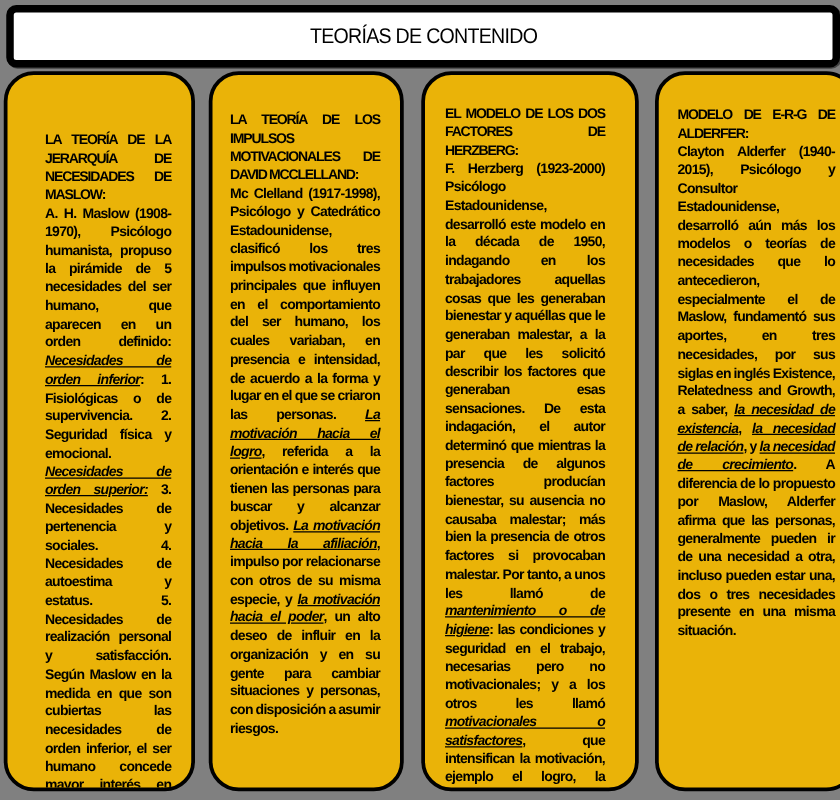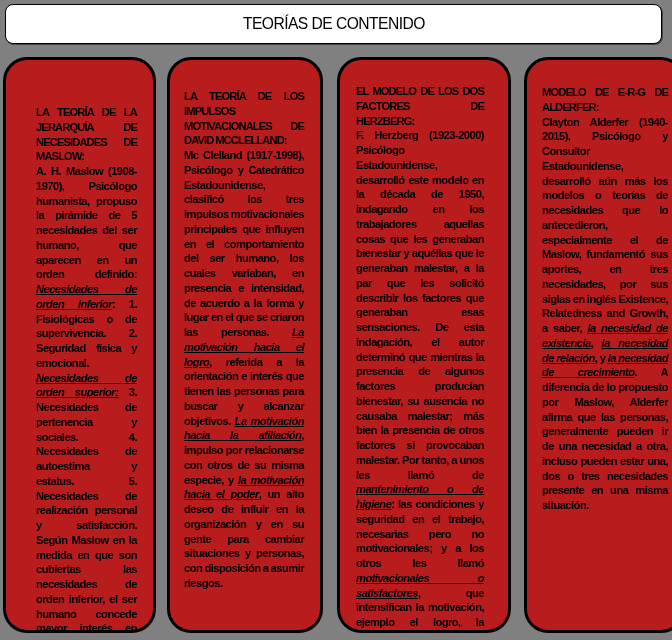--- a/index.html
+++ b/index.html
@@ -2,31 +2,31 @@
 <html><head>
 <meta charset="utf-8">
 <style>
   html, body { margin:0; padding:0; }
   body {
     width:672px; height:640px; background:#808080; position:relative; overflow:hidden;
     font-family:"Liberation Sans", sans-serif;
   }
   .title-box {
     position:absolute; left:5px; top:4px; width:655px; height:38px;
-    background:#fff; border:1px solid #000000; border-radius:8px;
+    background:#fff; border:6px solid #000000; border-radius:8px;
     display:flex; align-items:center; justify-content:center;
     box-shadow:1px 1px 0 #444;
   }
   .title-box span {
     font-family:"Liberation Sans Narrow","Liberation Sans", sans-serif;
     font-size:17px; font-weight:normal; color:#000; letter-spacing:-0.6px;
     transform:scaleX(0.92);
   }
   .col {
-    position:absolute; top:57px; height:576px; background:#b91c1c;
+    position:absolute; top:57px; height:576px; background:#eab308;
     border:3px solid #000; border-radius:24px; box-sizing:border-box;
     overflow:hidden;
   }
   .col .inner {
     position:absolute; left:0; right:0;
     font-size:11.2px; line-height:14.75px; font-weight:bold; color:#000;
     text-align:justify; letter-spacing:-0.55px; word-spacing:-0.5px;
   }
   .col p { margin:0; }
   .col .head { font-weight:bold; text-transform:uppercase; letter-spacing:-0.9px; }

